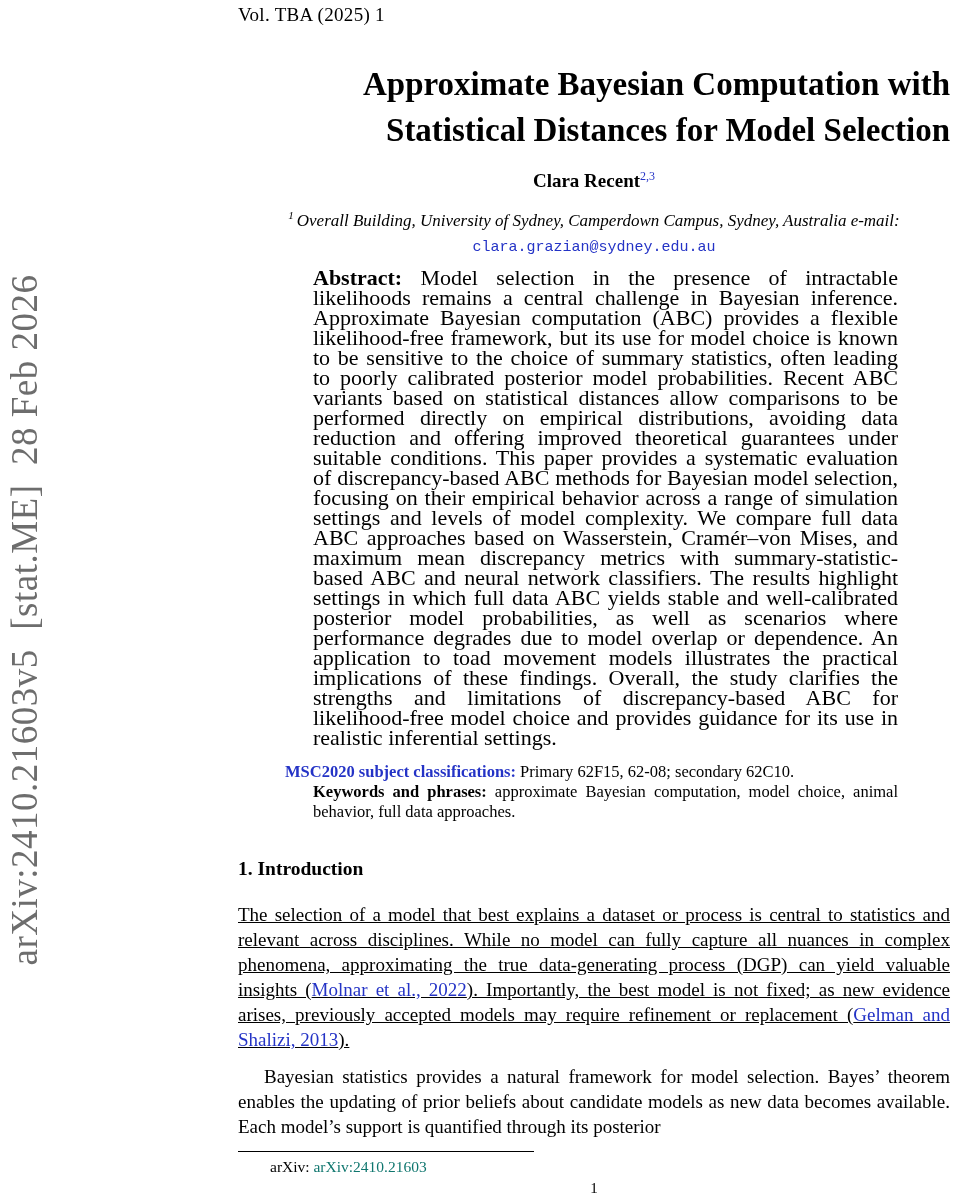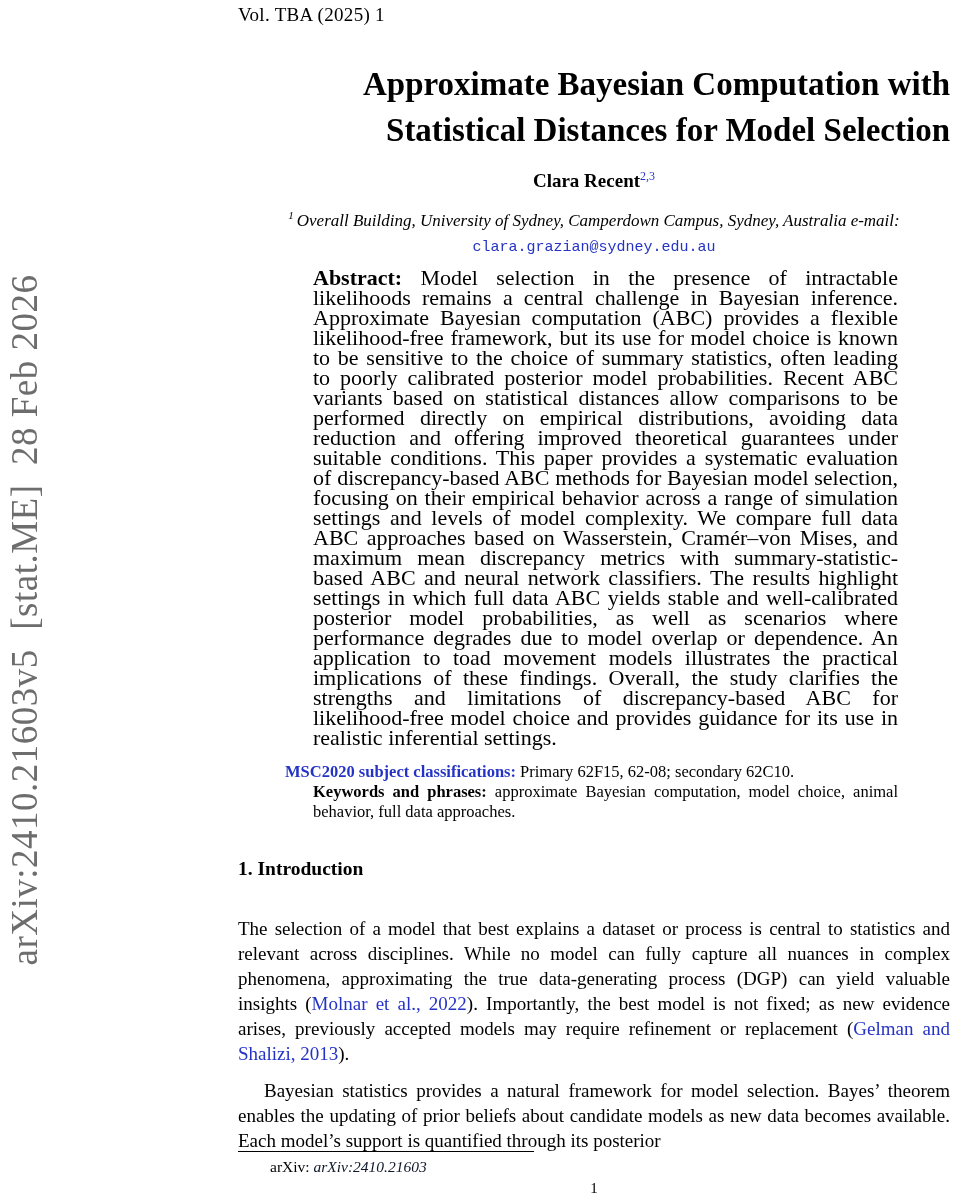--- a/index.html
+++ b/index.html
@@ -92,38 +92,38 @@
     margin-top: 36px;
     font-size: 19.5px;
     font-weight: bold;
   }
   .body-p {
     margin-top: 12px;
     font-size: 19px;
     line-height: 25px;
     text-align: justify;
   }
-  .body-p.first { margin-top: 36px; }
+  .body-p.first { margin-top: 22px; text-decoration: underline; }
   .body-p.indent { text-indent: 26px; }
   .cite-link { color: #2433c6; text-decoration: none; cursor: pointer; }
   .footnote-rule {
     position: absolute;
     left: 238px;
     bottom: 48px;
     width: 296px;
     border-top: 1.5px solid #000;
   }
   .footnote {
     position: absolute;
     left: 238px;
     bottom: 24px;
     padding-left: 32px;
     font-size: 15.5px;
   }
-  .footnote-link { color: #0f172a; text-decoration: none; cursor: pointer; font-style: italic; }
+  .footnote-link { color: #0f766e; text-decoration: none; cursor: pointer; }
   .page-number {
     position: absolute;
     left: 238px;
     bottom: 3px;
     width: 712px;
     text-align: center;
     font-size: 15px;
   }
 </style>
 </head>

